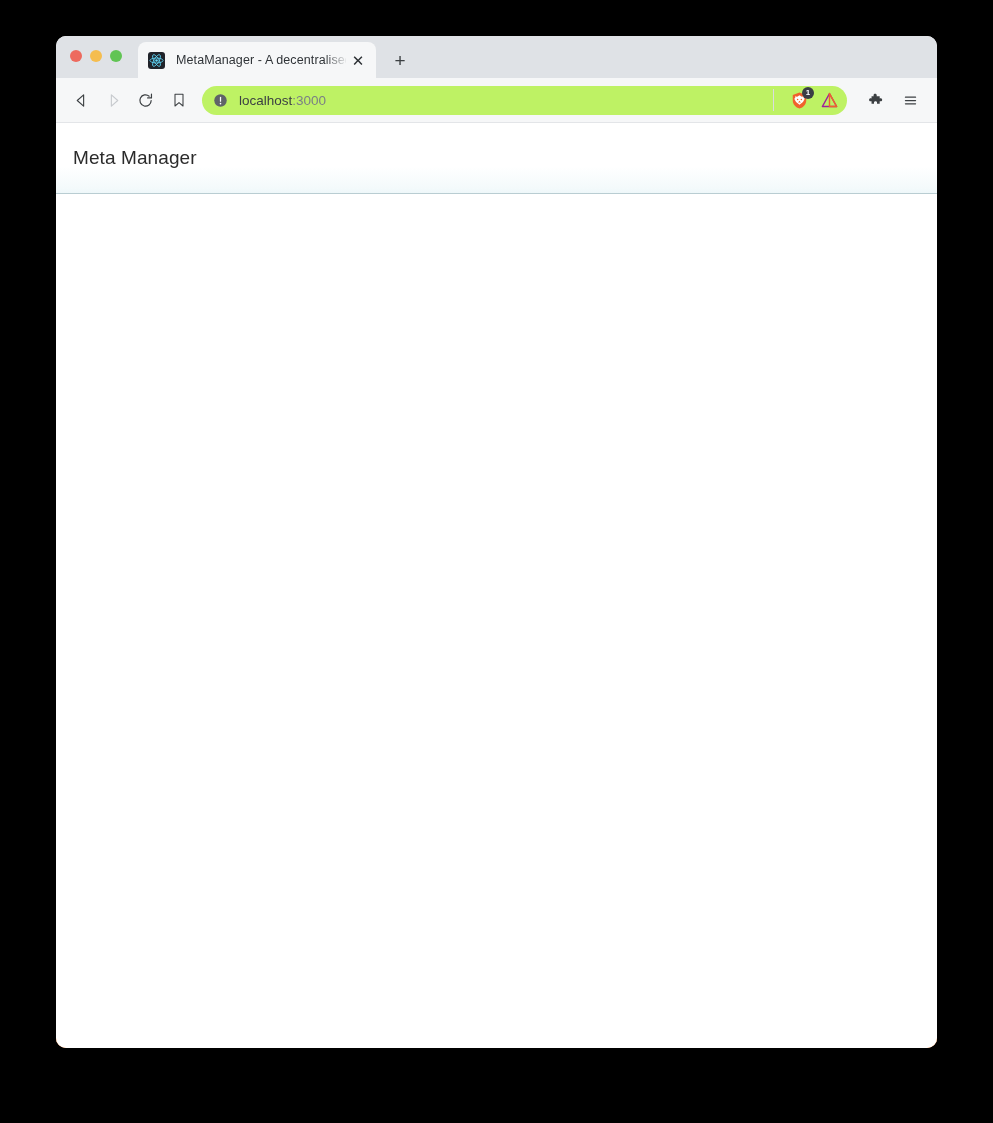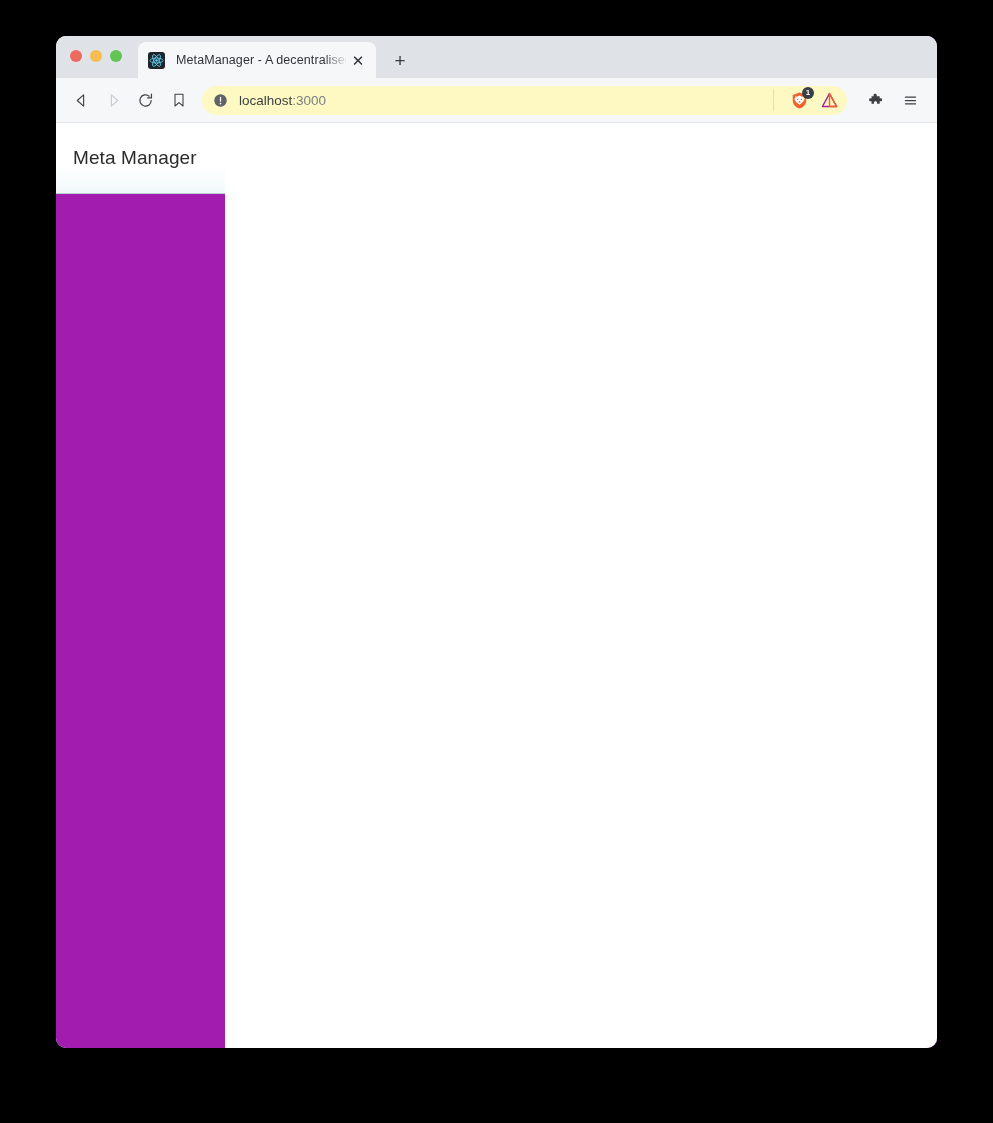--- a/index.html
+++ b/index.html
@@ -137,21 +137,21 @@
     flex: 0 0 auto;
   }
   .nav-btn.back    { margin-right: 2px; }
   .nav-btn.forward { margin-right: 2px; }
   .nav-btn.reload  { margin-right: 4px; }
   .nav-btn.bookmark{ margin-right: 8px; }
 
   #url-bar {
     flex: 1 1 auto;
     height: 29px;
-    background: #fef9c3;
+    background: #bef264;
     border-radius: 14.5px;
     display: flex;
     align-items: center;
     padding: 0 4px 0 11px;
     min-width: 0;
   }
 
   #site-info-icon {
     width: 15px;
     height: 15px;
@@ -226,23 +226,23 @@
     width: 30px;
     height: 30px;
     display: flex;
     align-items: center;
     justify-content: center;
   }
 
   
   #page-viewport {
     flex: 1 1 auto;
-    background: #a21caf;
-    display: flex;
-    flex-direction: row;
+    background: #f97316;
+    display: flex;
+    flex-direction: column;
     overflow: hidden;
   }
 
   #app-header {
     height: 71px;
     flex: 0 0 auto;
     background: linear-gradient(to bottom, #ffffff 0%, #ffffff 62%, #f3fafb 94%, #eef7f9 100%);
     border-bottom: 1px solid #b9cdd2;
     display: flex;
     align-items: center;

